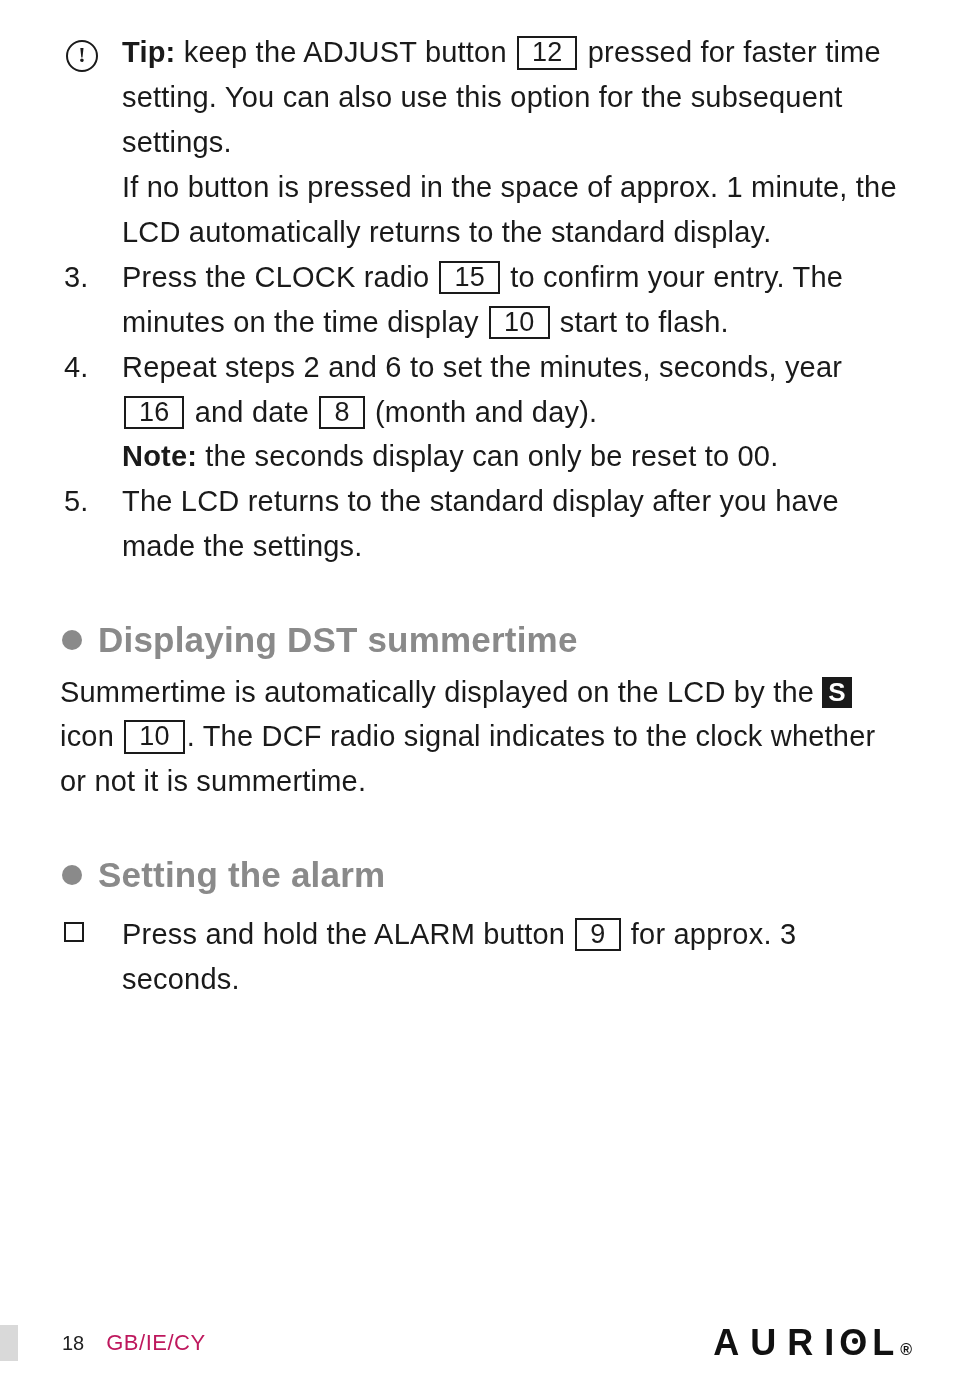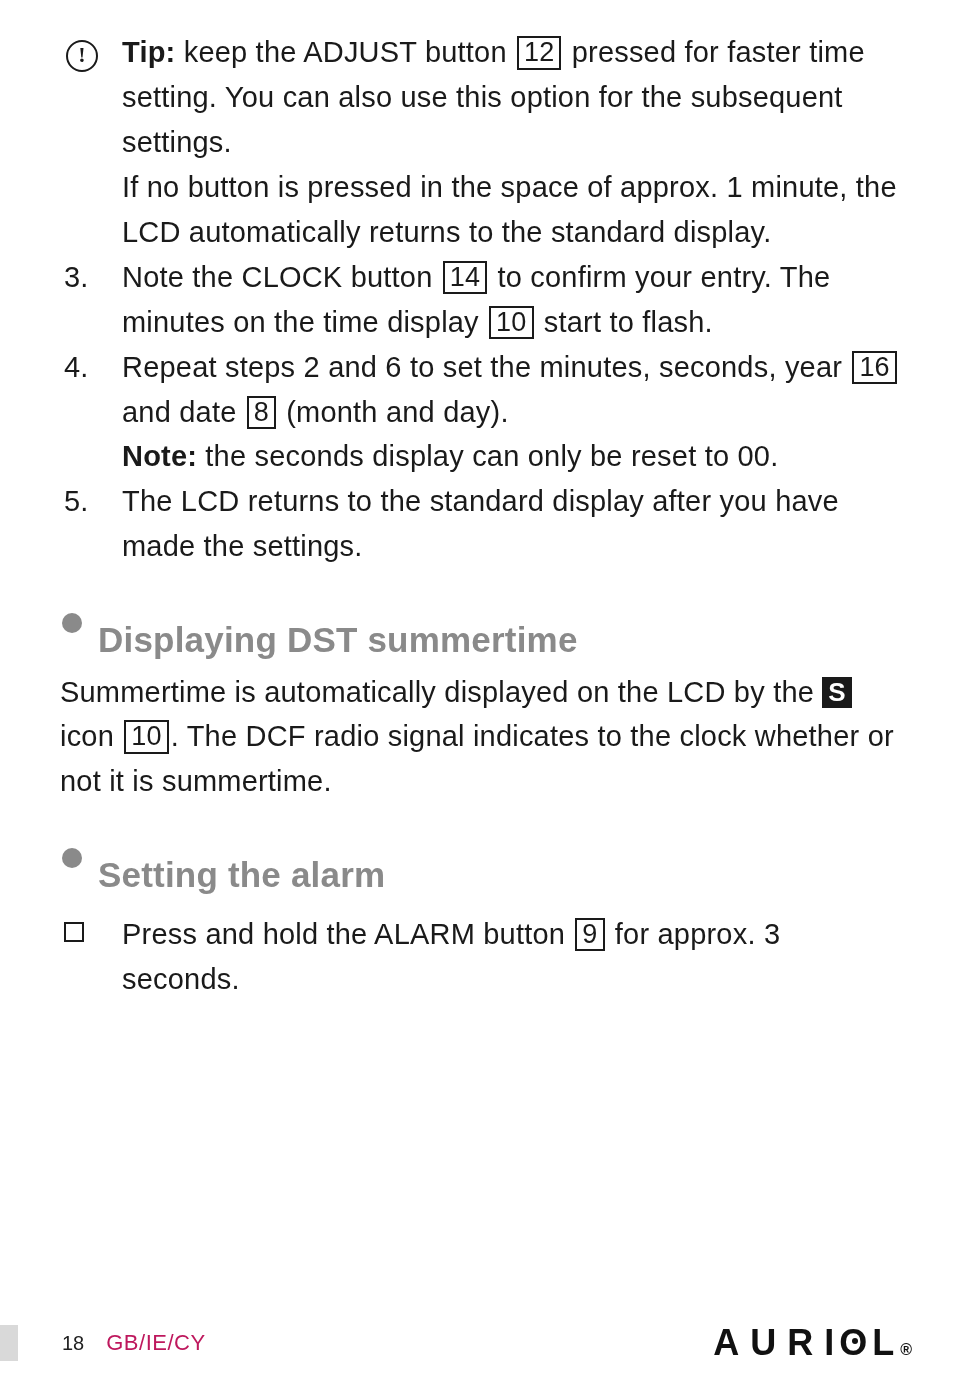--- a/index.html
+++ b/index.html
@@ -51,41 +51,42 @@
     font-size: 22px;
     line-height: 26px;
     font-family: Georgia, "Times New Roman", serif;
     margin-top: 6px;
     margin-left: 2px;
   }
   .b { font-weight: 800; }
   .ref {
     display: inline-block;
     border: 2px solid #1a1a1a;
-    padding: 0 5px;
+    padding: 0 13px;
     margin: 0 2px;
     line-height: 1.1;
     font-size: 27px;
     vertical-align: 1px;
   }
   .s-icon {
     display: inline-block;
     background: #1a1a1a;
     color: #fff;
     font-weight: 800;
     padding: 0 6px;
     font-size: 26px;
     line-height: 1.2;
     vertical-align: 1px;
   }
   .section {
     margin-top: 44px;
   }
   .section-head {
     display: flex;
+    align-items: center;
     gap: 16px;
     color: #8a8a8a;
     font-weight: 800;
     font-size: 35px;
     margin-bottom: 2px;
   }
   .dot {
     width: 20px;
     height: 20px;
     border-radius: 50%;
@@ -180,21 +181,21 @@
       </div>
       <div class="body">
         <span class="b">Tip:</span><span> keep the ADJUST button </span><span class="ref">12</span><span> pressed for faster time setting. You can also use this option for the subsequent settings.</span>
         <div>If no button is pressed in the space of approx. 1 minute, the LCD automatically returns to the standard display.</div>
       </div>
     </div>
 
     <div class="row">
       <div class="marker num">3.</div>
       <div class="body">
-        <span>Note the CLOCK button </span><span class="ref">14</span><span> to confirm your entry. The minutes on the time display </span><span class="ref">10</span><span> start to flash.</span>
+        <span>Press the CLOCK radio </span><span class="ref">15</span><span> to confirm your entry. The minutes on the time display </span><span class="ref">10</span><span> start to flash.</span>
       </div>
     </div>
 
     <div class="row">
       <div class="marker num">4.</div>
       <div class="body">
         <span>Repeat steps 2 and 6 to set the minutes, seconds, year </span><span class="ref">16</span><span> and date </span><span class="ref">8</span><span> (month and day).</span>
         <div>
           <span class="b">Note:</span><span> the seconds display can only be reset to 00.</span>
         </div>

